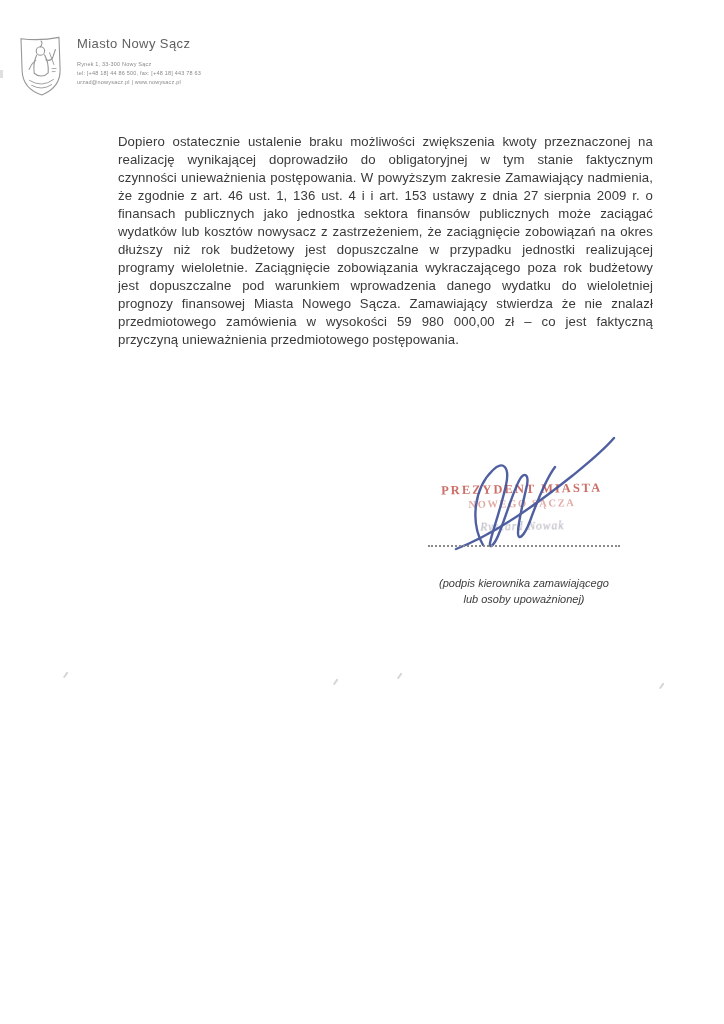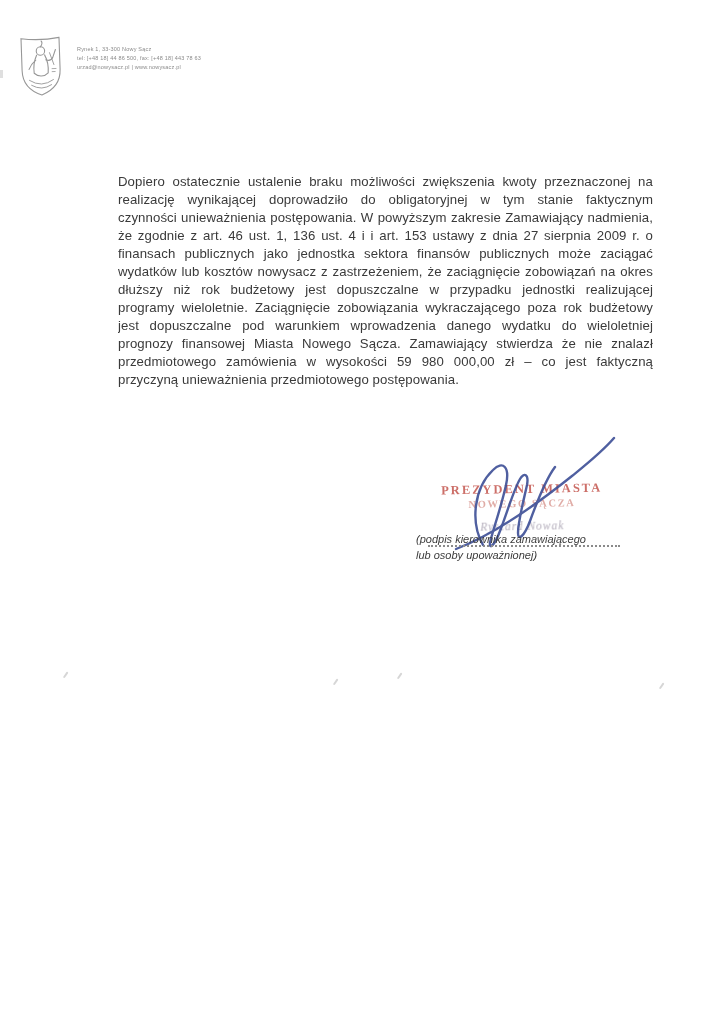--- a/index.html
+++ b/index.html
@@ -25,21 +25,20 @@
     font-size:5.5px;line-height:9px;color:#8a8a8a;letter-spacing:.2px;
   }
   .edge-mark{position:absolute;left:0px;top:70px;width:3px;height:8px;background:#c9c9c9;opacity:.6;}
 
   
   .body-text{
     position:absolute;left:118px;top:133px;width:535px;
     color:#3a3a3a;
     font-size:13.2px;line-height:18px;
     letter-spacing:.1px;
-    margin-top:40px;
   }
   .body-text .pline{
     text-align:justify;
     text-align-last:justify;
     height:18px;overflow:hidden;
   }
   .body-text .pline.last{text-align-last:left;}
 
   
   .stamp{position:absolute;left:430px;top:482px;width:184px;text-align:center;transform:rotate(-1deg);}
@@ -58,22 +57,22 @@
     font-style:italic;font-size:11.5px;letter-spacing:1px;
     color:#9b93a5;opacity:.75;margin-top:11px;
     filter:blur(.3px);white-space:nowrap;
   }
   .sig-svg{position:absolute;left:438px;top:428px;width:188px;height:126px;}
   .dotline{
     position:absolute;left:428px;top:545px;width:192px;height:0;
     border-top:2px dotted #8a8a8a;
   }
   .sig-caption{
-    position:absolute;left:416px;top:532px;width:216px;
-    font-style:italic;
+    position:absolute;left:416px;top:576px;width:216px;
+    text-align:center;font-style:italic;
     font-size:11px;line-height:15.5px;color:#3c3c3c;
   }
 
   
   .speck{
     position:absolute;width:7px;height:1.6px;background:#b5b5b5;
     transform:rotate(-55deg);opacity:.55;border-radius:1px;
   }
   .speck.s1{left:62px;top:674px;}
   .speck.s2{left:332px;top:681px;}
@@ -92,20 +91,21 @@
       <path d="M24,11 q3,-4 1,-6"></path>
       <path d="M20,19 q-4,8 -3,18 q3,3 7,3 q4,0 7,-3 q1,-10 -3,-18"></path>
       <path d="M19,24 q-5,4 -7,9"></path>
       <path d="M29,24 q5,2 7,-2 l3,-8"></path>
       <path d="M33,17 l4,12" stroke-width=".9"></path>
       <path d="M12,44 q6,4 12,4 q6,0 12,-4" stroke-width=".9"></path>
       <path d="M14,49 q5,3 10,3 q5,0 10,-3" stroke-width=".9"></path>
       <path d="M35,33 h4 M35,36 h3" stroke-width=".8"></path>
     </svg>
     <div class="org-block">
+      <div class="org-name">Miasto Nowy Sącz</div>
       <div class="org-contact">
         <div>Rynek 1, 33-300 Nowy Sącz</div>
         <div>tel: [+48 18] 44 86 500, fax: [+48 18] 443 78 63</div>
         <div>urzad@nowysacz.pl | www.nowysacz.pl</div>
       </div>
     </div>
   </div>
   <div class="edge-mark"></div>
 
   <div class="body-text">

